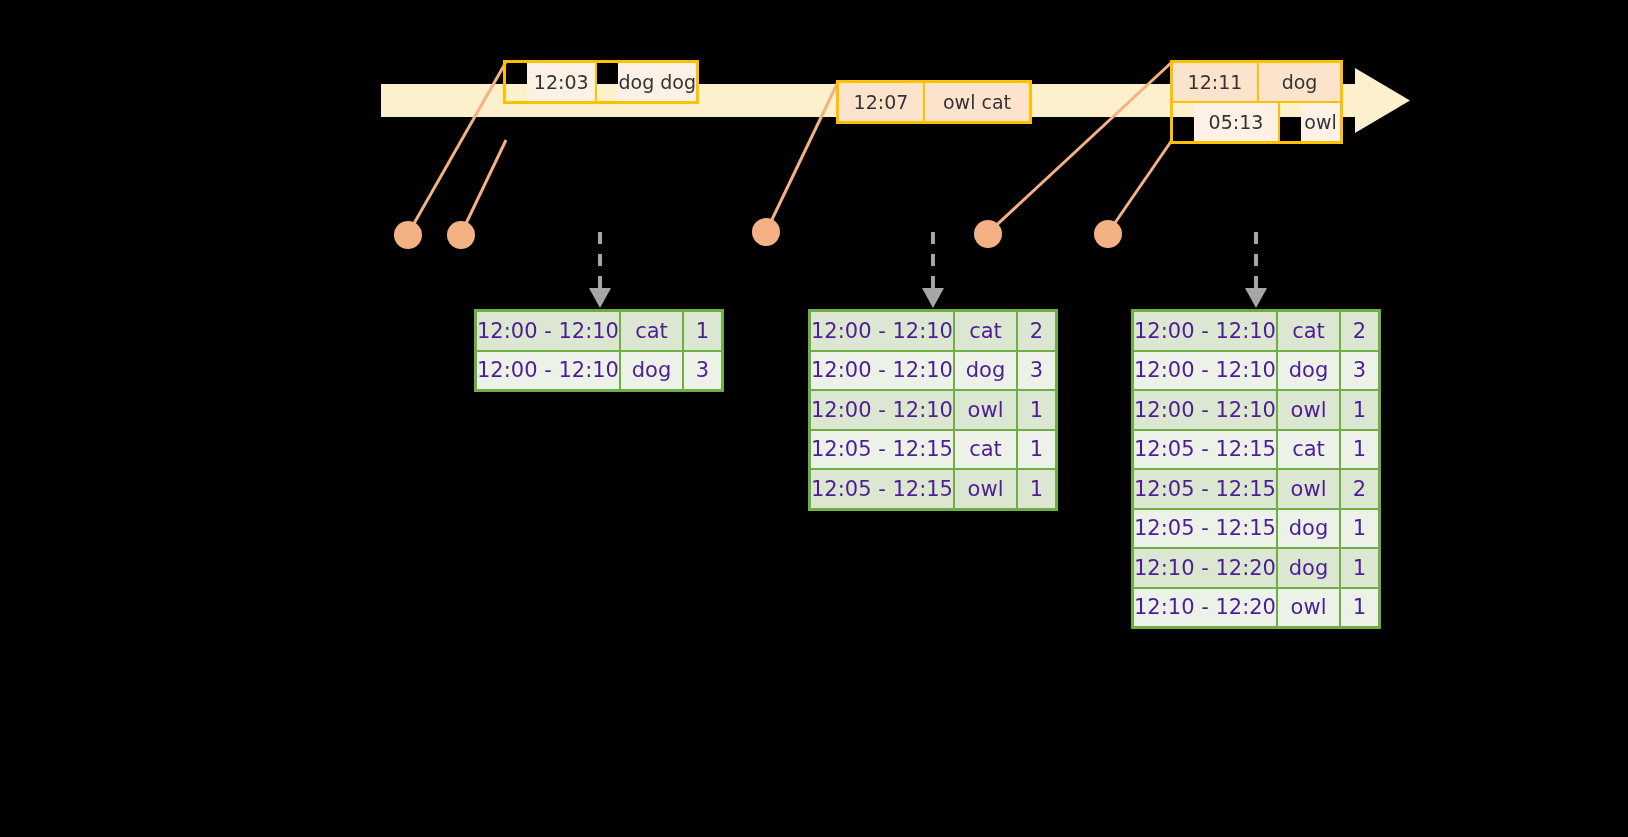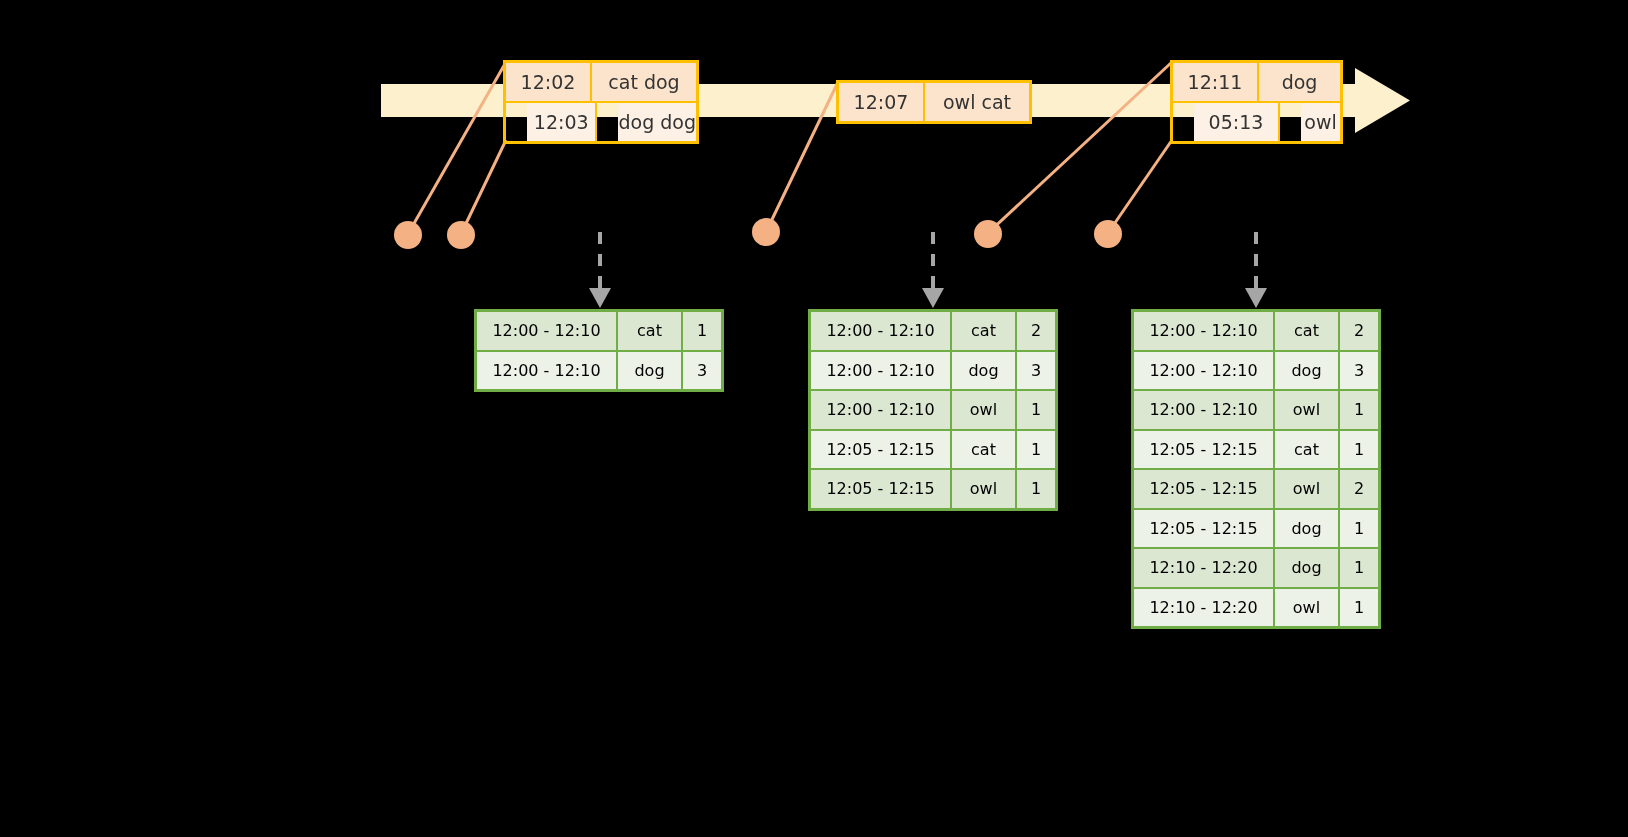--- a/index.html
+++ b/index.html
@@ -21,21 +21,21 @@
   .cell.val{flex:1;}
 
   
   .rtable{position:absolute;border:3px solid #70AD47;box-sizing:border-box;
           display:flex;flex-direction:column;}
   .rrow{display:flex;height:37.5px;}
   .rrow + .rrow{border-top:2px solid #70AD47;}
   .rrow.a .rcell{background:#DCE7D2;}
   .rrow.b .rcell{background:#EDF2E8;}
   .rcell{display:flex;align-items:center;justify-content:center;
-         font-size:16px;color:#000000;box-sizing:border-box;white-space:nowrap;}
+         font-size:21px;color:#4c1d95;box-sizing:border-box;white-space:nowrap;}
   .rcell.win{flex:1;border-right:2px solid #70AD47;}
   .rcell.key{width:65px;border-right:2px solid #70AD47;}
   .rcell.cnt{width:38px;}
 </style>
 </head>
 <body>
 
 <div class="canvas">
 
   <svg class="layer" viewBox="0 0 1628 837">
@@ -71,24 +71,20 @@
         <polygon points="922,288 944,288 933,308" stroke="none"></polygon>
       </g>
       <g>
         <line x1="1256" y1="232" x2="1256" y2="288" stroke-dasharray="12,10"></line>
         <polygon points="1245,288 1267,288 1256,308" stroke="none"></polygon>
       </g>
     </g>
   </svg>
 
   <div class="evt" style="left:503px; top:60px; width:196px;">
-    <div class="evt-row odd">
-      <div class="cell time">12:02</div>
-      <div class="cell val">cat dog</div>
-    </div>
     <div class="evt-row even">
       <div class="cell time">12:03</div>
       <div class="cell val">dog dog</div>
     </div>
   </div>
 
   <div class="evt" style="left:836px; top:80px; width:196px;">
     <div class="evt-row odd">
       <div class="cell time">12:07</div>
       <div class="cell val">owl cat</div>

